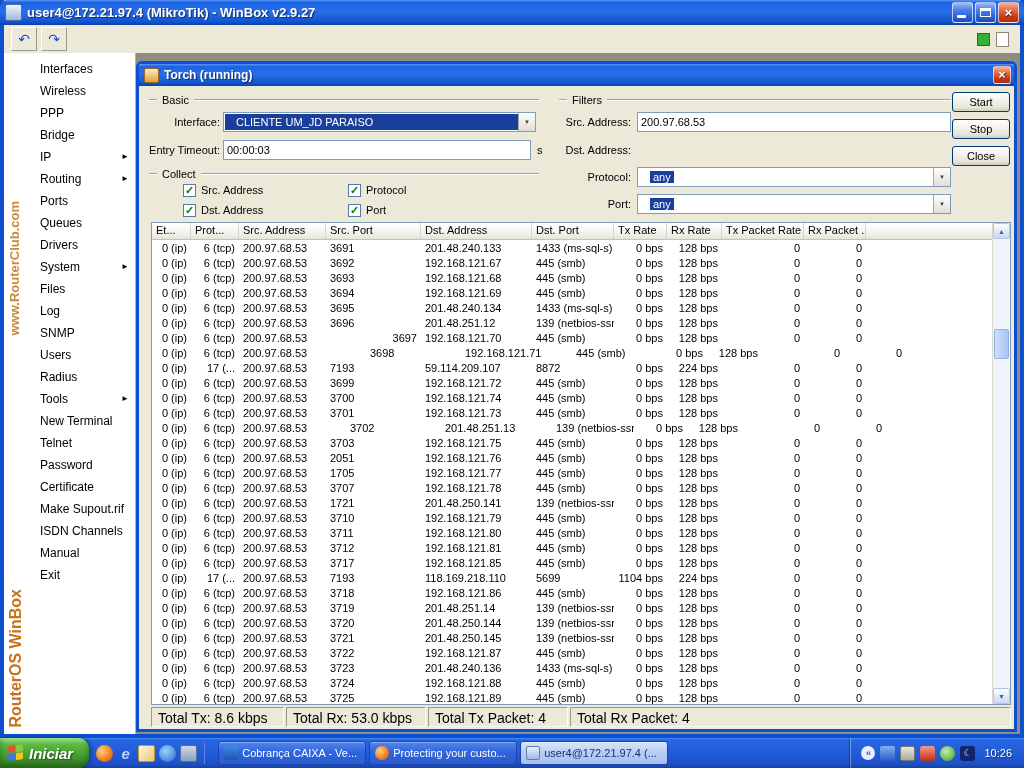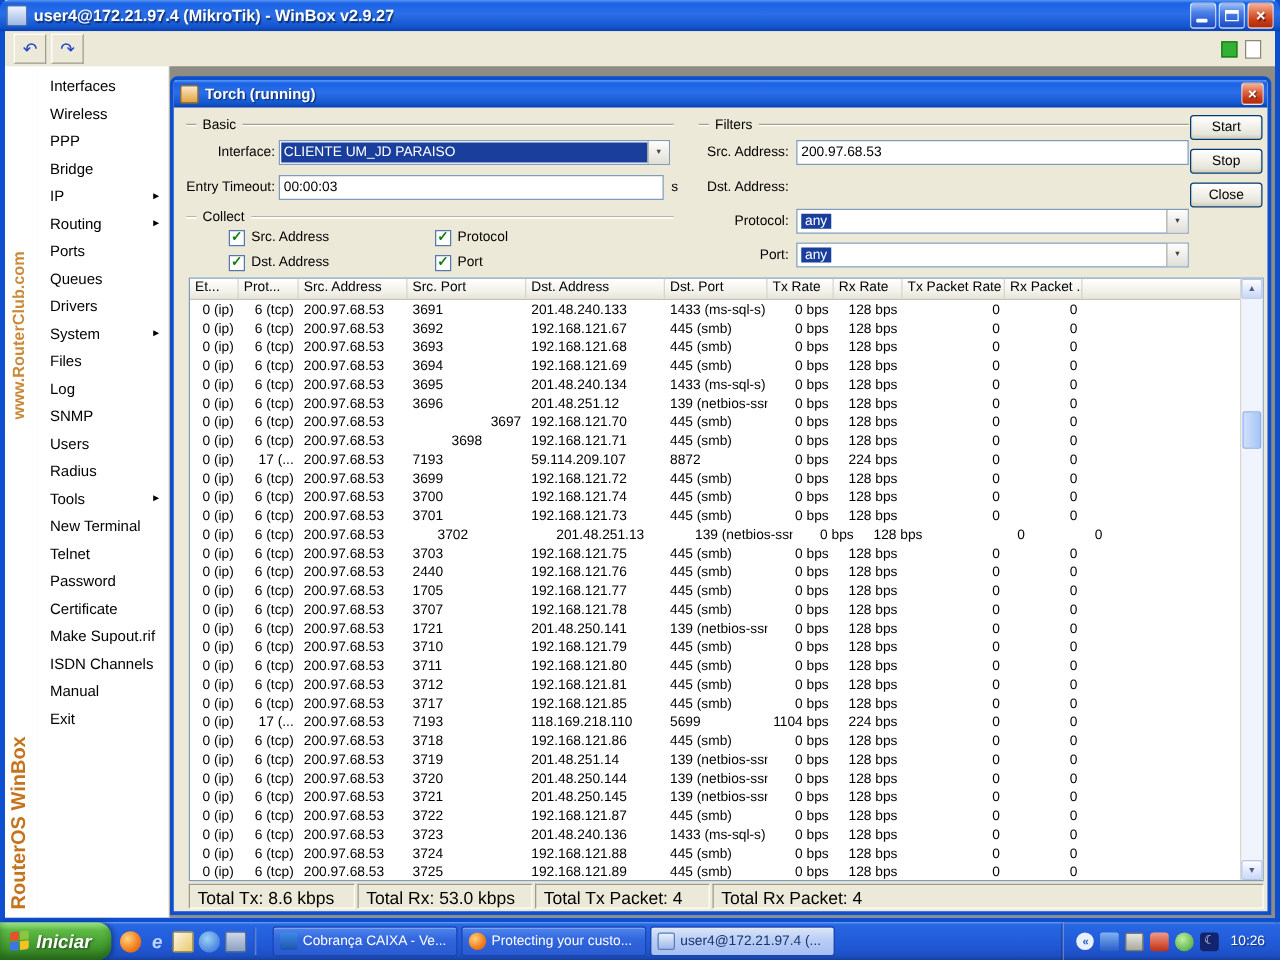--- a/index.html
+++ b/index.html
@@ -57,21 +57,21 @@
   .sep{position:absolute;height:12px;display:flex;align-items:center;gap:5px;font-size:11px}
   .sepline{height:2px;background:linear-gradient(180deg,#a5a294 50%,#fff 50%)}
   .sepline.pre{width:8px;flex:none}
   .sepline.post{flex:1}
 
   .field-label{position:absolute;font-size:11px;text-align:right;white-space:nowrap}
   .tinput{position:absolute;height:20px;box-sizing:border-box;border:1px solid #7f9db9;background:#fff;
     font:11px "Liberation Sans",sans-serif;padding:0 3px}
   .combo{position:absolute;height:20px;box-sizing:border-box;border:1px solid #7f9db9;background:#fff;
     display:flex;align-items:center}
-  .combo .val{flex:1;min-width:0;font-size:11px;padding:0 2px;white-space:nowrap;overflow:hidden;height:16px;
+  .combo .val{flex:1;min-width:0;font-size:11px;padding:0 11px;white-space:nowrap;overflow:hidden;height:16px;
     display:flex;align-items:center;margin:1px 0 1px 1px}
   .combo.full .val{background:#1a3e9c;color:#fff}
   .sel-chip{background:#1a3e9c;color:#fff;padding:0 3px}
   .combo-btn{width:16px;height:18px;flex:none;border-left:1px solid #aca899;
     background:linear-gradient(180deg,#fefefe,#e0ded6);display:flex;align-items:center;justify-content:center;
     font-size:6px;color:#44423a}
   .unit{position:absolute;font-size:11px}
 
   .xp-btn{position:absolute;right:4px;width:58px;height:20px;border:1px solid #003c74;border-radius:3px;
     background:linear-gradient(180deg,#ffffff,#f2f1ea 45%,#e0dfd3);display:flex;align-items:center;
@@ -450,21 +450,21 @@
                       <div class="td" style="width: 82px; text-align: left;">445 (smb)</div>
                       <div class="td" style="width: 53px; text-align: right;">0 bps</div>
                       <div class="td" style="width: 55px; text-align: right;">128 bps</div>
                       <div class="td" style="width: 82px; text-align: right;">0</div>
                       <div class="td" style="width: 62px; text-align: right;">0</div>
                     </div>
                     <div class="tr">
                       <div class="td" style="width: 39px; text-align: right;">0 (ip)</div>
                       <div class="td" style="width: 48px; text-align: right;">6 (tcp)</div>
                       <div class="td" style="width: 87px; text-align: left;">200.97.68.53</div>
-                      <div class="td" style="width: 95px; text-align: center;">3698</div>
+                      <div class="td" style="width: 95px; text-align: left; margin-left: 40px;">3698</div>
                       <div class="td" style="width: 111px; text-align: left;">192.168.121.71</div>
                       <div class="td" style="width: 82px; text-align: left;">445 (smb)</div>
                       <div class="td" style="width: 53px; text-align: right;">0 bps</div>
                       <div class="td" style="width: 55px; text-align: right;">128 bps</div>
                       <div class="td" style="width: 82px; text-align: right;">0</div>
                       <div class="td" style="width: 62px; text-align: right;">0</div>
                     </div>
                     <div class="tr">
                       <div class="td" style="width: 39px; text-align: right;">0 (ip)</div>
                       <div class="td" style="width: 48px; text-align: right;">17 (...</div>
@@ -534,21 +534,21 @@
                       <div class="td" style="width: 82px; text-align: left;">445 (smb)</div>
                       <div class="td" style="width: 53px; text-align: right;">0 bps</div>
                       <div class="td" style="width: 55px; text-align: right;">128 bps</div>
                       <div class="td" style="width: 82px; text-align: right;">0</div>
                       <div class="td" style="width: 62px; text-align: right;">0</div>
                     </div>
                     <div class="tr">
                       <div class="td" style="width: 39px; text-align: right;">0 (ip)</div>
                       <div class="td" style="width: 48px; text-align: right;">6 (tcp)</div>
                       <div class="td" style="width: 87px; text-align: left;">200.97.68.53</div>
-                      <div class="td" style="width: 95px; text-align: left;">2440</div>
+                      <div class="td" style="width: 95px; text-align: left;">2051</div>
                       <div class="td" style="width: 111px; text-align: left;">192.168.121.76</div>
                       <div class="td" style="width: 82px; text-align: left;">445 (smb)</div>
                       <div class="td" style="width: 53px; text-align: right;">0 bps</div>
                       <div class="td" style="width: 55px; text-align: right;">128 bps</div>
                       <div class="td" style="width: 82px; text-align: right;">0</div>
                       <div class="td" style="width: 62px; text-align: right;">0</div>
                     </div>
                     <div class="tr">
                       <div class="td" style="width: 39px; text-align: right;">0 (ip)</div>
                       <div class="td" style="width: 48px; text-align: right;">6 (tcp)</div>

